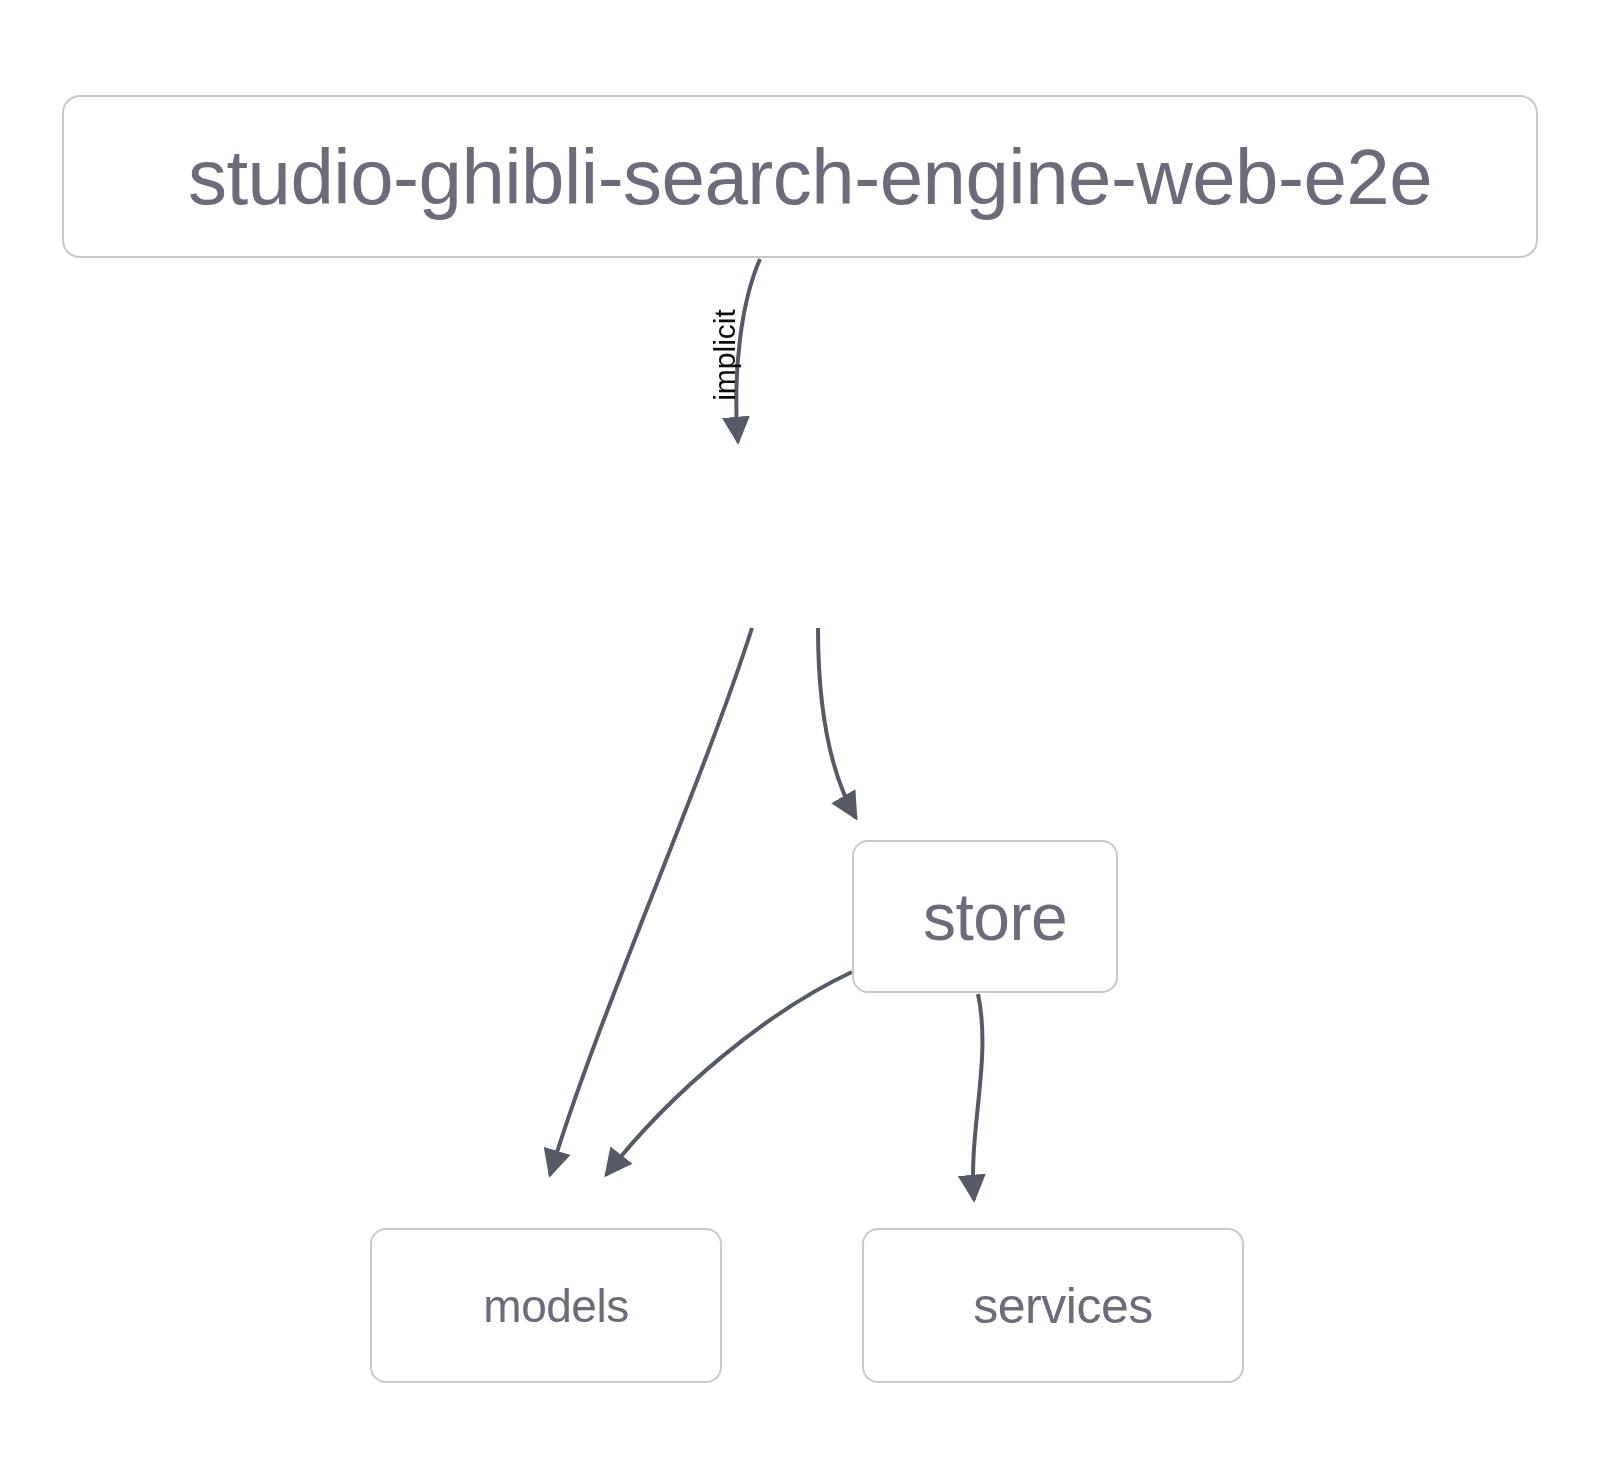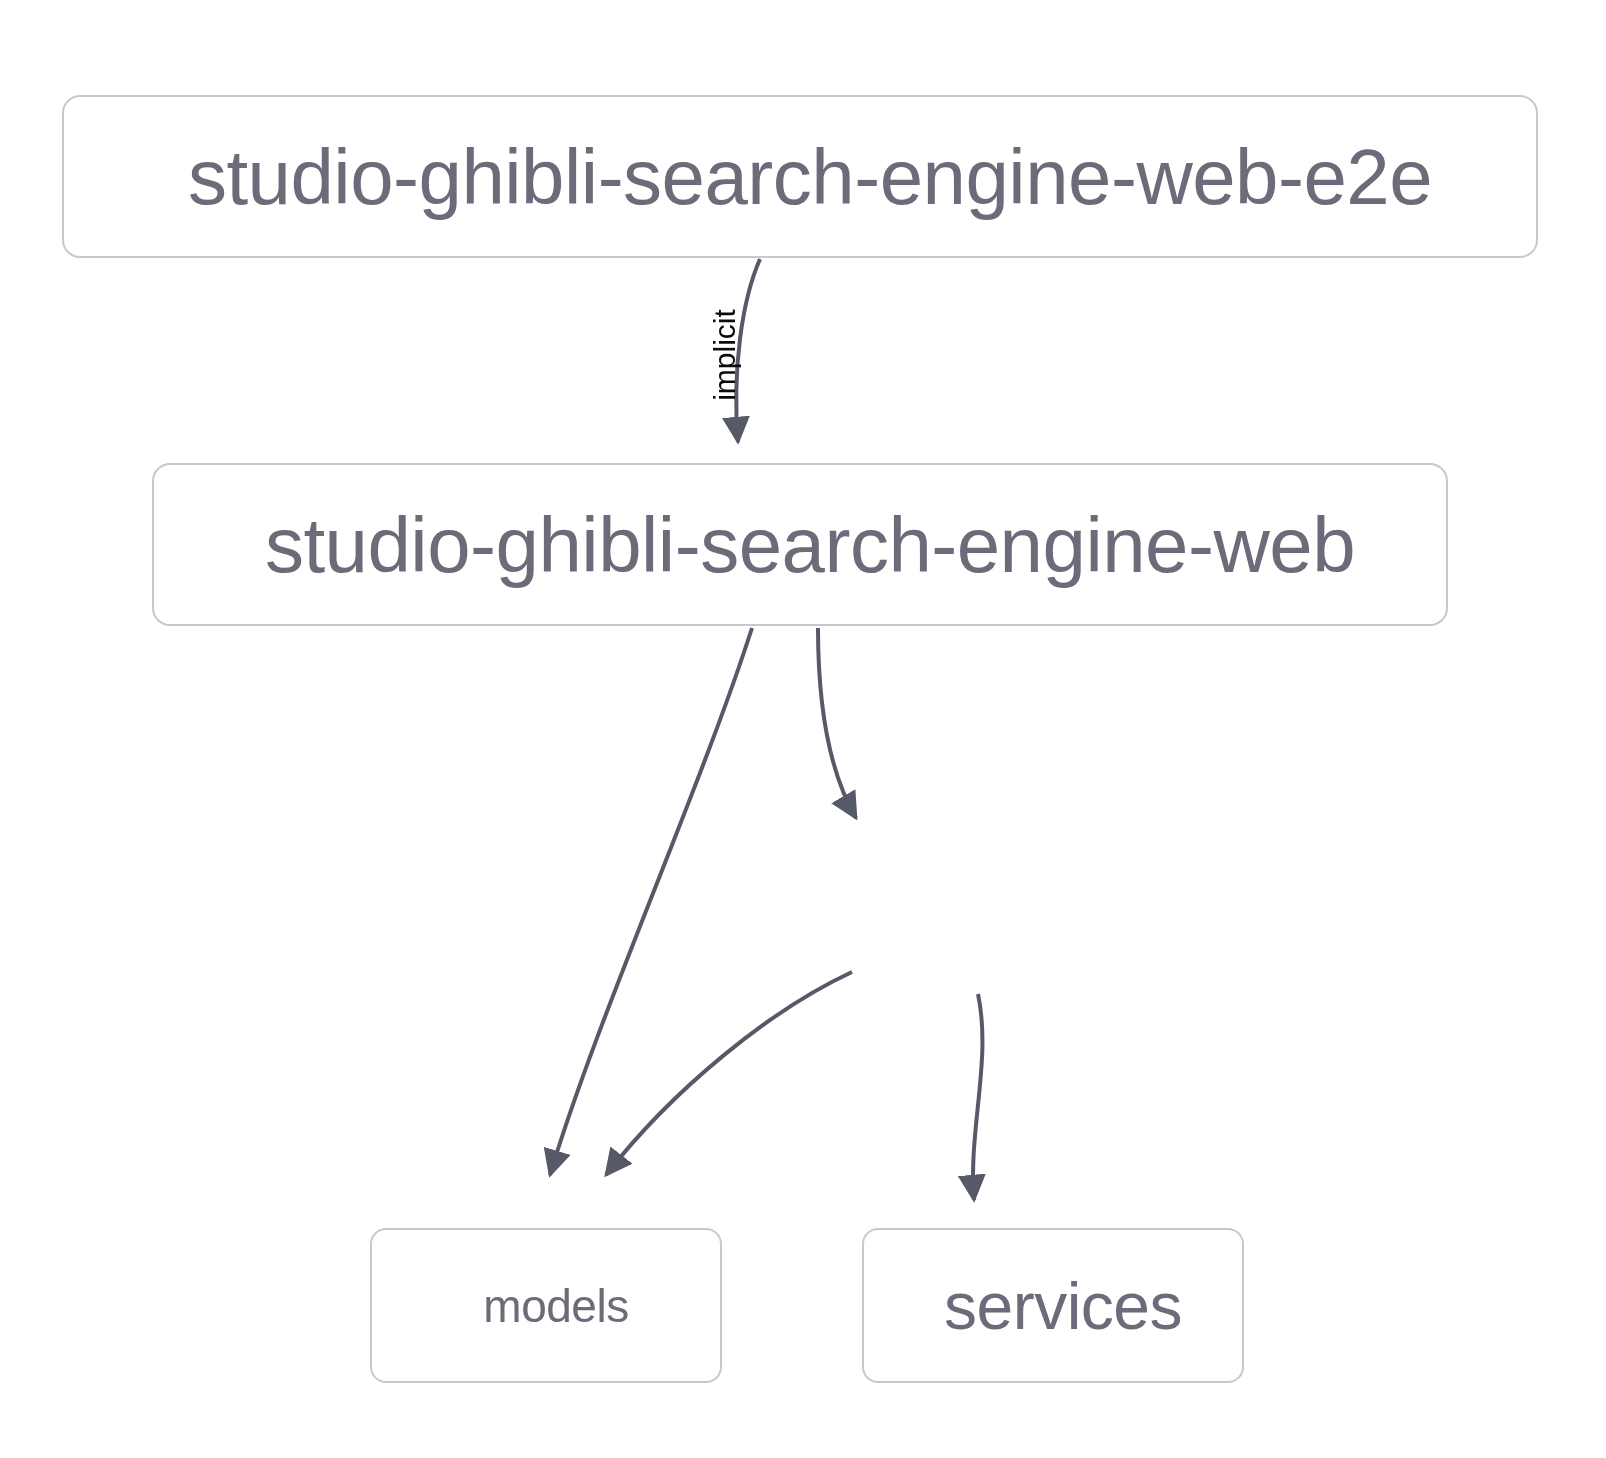--- a/index.html
+++ b/index.html
@@ -74,21 +74,21 @@
     width: 352px;
     height: 155px;
     font-size: 46px;
     border-radius: 16px;
   }
   #node-services {
     left: 862px;
     top: 1228px;
     width: 382px;
     height: 155px;
-    font-size: 66px;
+    font-size: 50px;
     border-radius: 16px;
   }
   .edge-label {
     position: absolute;
     color: #0a0a0a;
     font-family: "Liberation Sans", sans-serif;
     font-size: 30px;
     line-height: 1;
     white-space: nowrap;
     transform-origin: 50% 50%;
@@ -121,24 +121,24 @@
 
     <path d="M 852,972 C 770,1010 672,1090 606,1175" fill="none" stroke="#565a66" stroke-width="4" marker-end="url(#arrow)"></path>
 
     <path d="M 978,994 C 992,1060 968,1130 974,1200" fill="none" stroke="#565a66" stroke-width="4" marker-end="url(#arrow)"></path>
   </svg>
 
   <div class="node" id="node-root">
     <span class="node-label">studio-ghibli-search-engine-web-e2e</span>
   </div>
 
-  <div class="node" id="node-web">
-    <span class="node-label">studio-ghibli-search-engine-web</span>
+
+  <div class="node" id="node-store">
+    <span class="node-label">store</span>
   </div>
-
 
   <div class="node" id="node-models">
     <span class="node-label">models</span>
   </div>
 
   <div class="node" id="node-services">
     <span class="node-label">services</span>
   </div>
 
   <div class="edge-label" id="edge-label-implicit">implicit</div>

